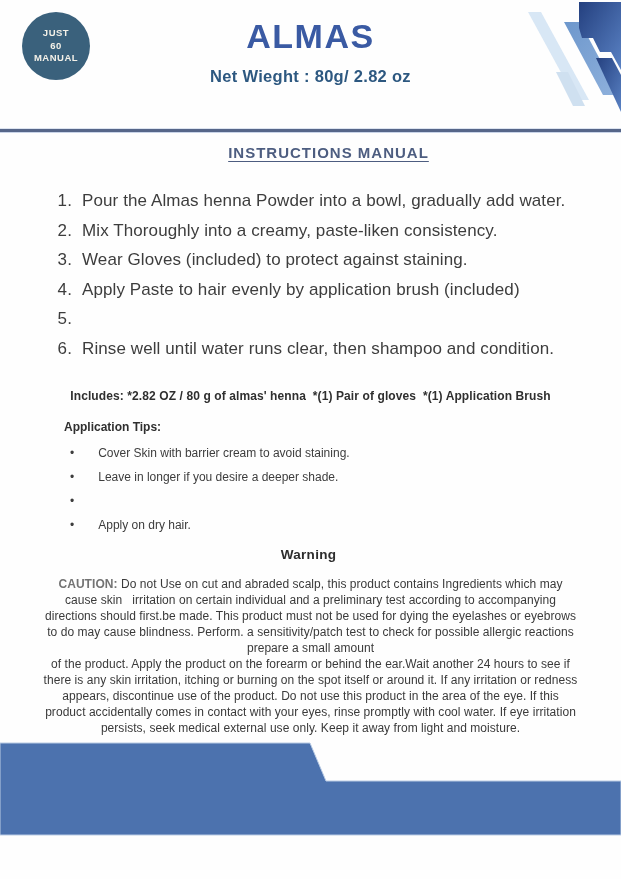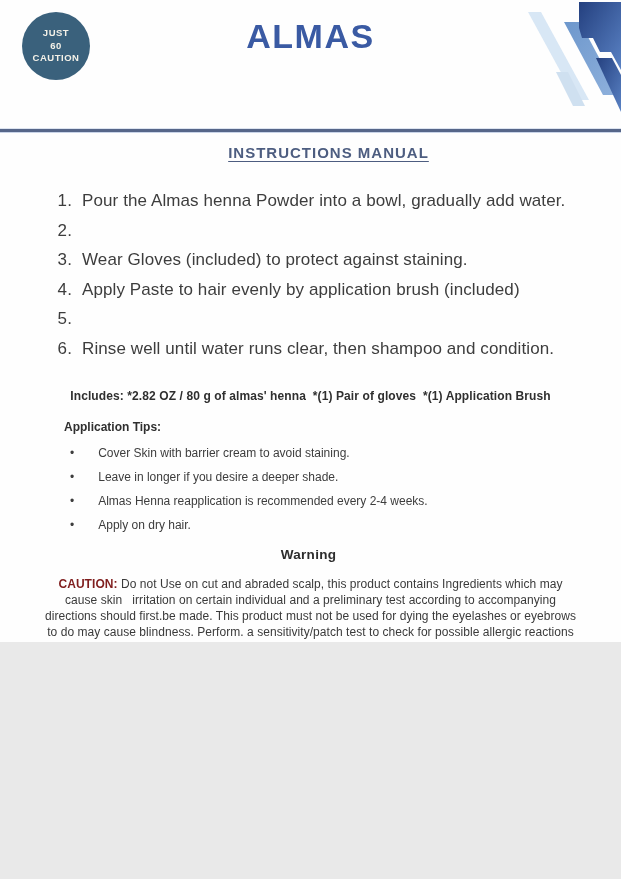--- a/index.html
+++ b/index.html
@@ -1,17 +1,17 @@
 <!DOCTYPE html>
 <html><head>
 <meta charset="utf-8">
 <style>
   html,body{margin:0;padding:0;background:#e9e9e9;}
   .page{
-    position:relative;width:621px;height:642px;margin:0 auto;background:#fefefe;
+    position:relative;width:621px;height:879px;margin:0 auto;background:#fefefe;
     overflow:hidden;font-family:"Liberation Sans","DejaVu Sans",sans-serif;color:#3c3c3c;
   }
   
   .badge{
     position:absolute;left:22px;top:12px;width:68px;height:68px;border-radius:50%;
     background:#3a617c;display:flex;flex-direction:column;align-items:center;justify-content:center;
     color:#f4f1e8;font-weight:bold;font-size:9.5px;letter-spacing:.5px;line-height:1.35;text-align:center;
   }
   
   .header{position:absolute;left:0;top:18px;width:100%;text-align:center;}
@@ -39,37 +39,38 @@
   }
   .tips-title{margin:17px 0 0 64px;font-size:12px;font-weight:bold;color:#2f2f2f;}
   .tips{margin:12px 0 0 0;padding:0 40px 0 70px;list-style:none;}
   .tip{display:flex;gap:24px;font-size:12px;color:#3d3d3d;margin-bottom:8.5px;}
   .tip-bullet{font-size:12px;line-height:1.3;}
   .warning-title{margin:14px 4px 0 0;text-align:center;font-size:13.5px;font-weight:bold;color:#2d2d2d;letter-spacing:.3px;}
   .caution{
     margin:15px auto 0 auto;width:535px;text-align:center;font-size:12px;line-height:1.33;
     color:#3a3a3a;white-space:pre-wrap;letter-spacing:.05px;
   }
-  .caution b{color:#7f1d1d;}
+  .caution b{color:#737373;}
   
   .band{position:absolute;left:0;top:735px;}
 </style>
 </head>
 <body>
 
 <div class="page">
 
   <div class="badge">
     <div>JUST</div>
     <div>60</div>
-    <div>CAUTION</div>
+    <div>MANUAL</div>
   </div>
 
   <div class="header">
     <h1 class="brand">ALMAS</h1>
+    <div class="netweight">Net Wieght : 80g/ 2.82 oz</div>
   </div>
 
   <svg class="logo" width="120" height="125" viewBox="0 0 120 125">
     <defs>
       <linearGradient id="navyGrad" x1="0" y1="0" x2="1" y2="1">
         <stop offset="0" stop-color="#24407f"></stop>
         <stop offset="1" stop-color="#5a82c4"></stop>
       </linearGradient>
       <linearGradient id="medGrad" x1="0" y1="0" x2="1" y2="1">
         <stop offset="0" stop-color="#6d97cc"></stop>
@@ -89,20 +90,21 @@
 
     <h2 class="manual-title"><span>INSTRUCTIONS MANUAL</span></h2>
 
     <ol class="steps">
         <li class="step">
           <span class="step-num">1.</span>
           <span class="step-text">Pour the Almas henna Powder into a bowl, gradually add water.</span>
         </li>
         <li class="step">
           <span class="step-num">2.</span>
+          <span class="step-text">Mix Thoroughly into a creamy, paste-liken consistency.</span>
         </li>
         <li class="step">
           <span class="step-num">3.</span>
           <span class="step-text">Wear Gloves (included) to protect against staining.</span>
         </li>
         <li class="step">
           <span class="step-num">4.</span>
           <span class="step-text">Apply Paste to hair evenly by application brush (included)</span>
         </li>
         <li class="step">
@@ -122,21 +124,20 @@
         <li class="tip">
           <span class="tip-bullet">•</span>
           <span class="tip-text">Cover Skin with barrier cream to avoid staining.</span>
         </li>
         <li class="tip">
           <span class="tip-bullet">•</span>
           <span class="tip-text">Leave in longer if you desire a deeper shade.</span>
         </li>
         <li class="tip">
           <span class="tip-bullet">•</span>
-          <span class="tip-text">Almas Henna reapplication is recommended every 2-4 weeks.</span>
         </li>
         <li class="tip">
           <span class="tip-bullet">•</span>
           <span class="tip-text">Apply on dry hair.</span>
         </li>
       </ul>
 
     <h4 class="warning-title">Warning</h4>
 
     <p class="caution"><b>CAUTION:</b> <span>Do not Use on cut and abraded scalp, this product contains Ingredients which may cause skin   irritation on certain individual and a preliminary test according to accompanying directions should first.be made. This product must not be used for dying the eyelashes or eyebrows to do may cause blindness. Perform. a sensitivity/patch test to check for possible allergic reactions prepare a small amount

